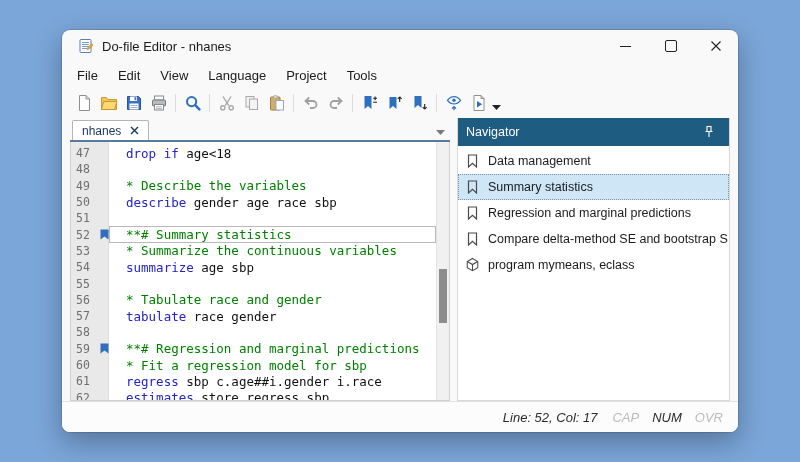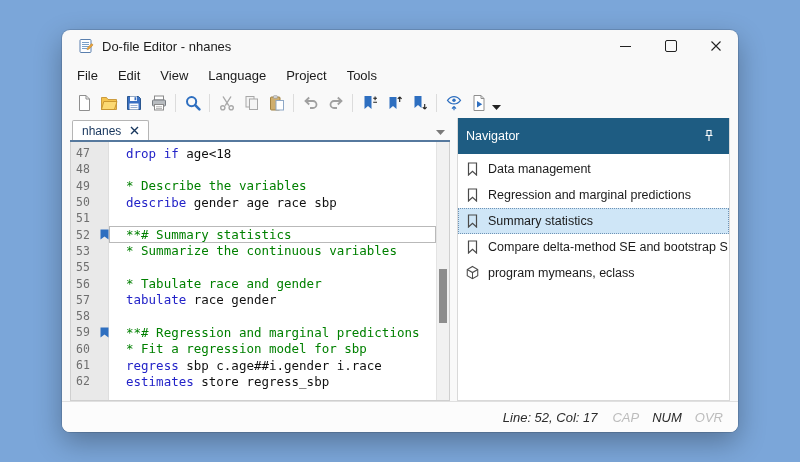--- a/index.html
+++ b/index.html
@@ -50,21 +50,21 @@
   .bm{width:14px;flex:none;display:flex;align-items:center;justify-content:flex-start;padding-left:1px;}
   .code{padding-left:12px;white-space:pre;color:#111;}
   .tk-cmd{color:#2323c8;}
   .tk-comment{color:#008000;margin-top:20px;}
   .tk-plain{color:#111;}
   .cur-box{position:absolute;left:38px;right:13px;top:0;bottom:0;border:1px solid #b9b9b9;pointer-events:none;}
   .v-scroll{position:absolute;right:0;top:0;bottom:0;width:12px;background:#f1f1f1;border-left:1px solid #e3e3e3;}
   .v-thumb{position:absolute;left:2px;width:8px;top:127px;height:54px;background:#8d8d8d;}
   
   .navigator{flex:1;display:flex;flex-direction:column;background:#fff;border:1px solid #d9d9d9;border-top:none;min-width:0;}
-  .nav-header{height:36px;flex:none;background:#1e5c82;color:#fff;display:flex;align-items:center;padding:0 13px 0 8px;font-size:12.5px;gap:20px;}
+  .nav-header{height:28px;flex:none;background:#1e5c82;color:#fff;display:flex;align-items:center;padding:0 13px 0 8px;font-size:12.5px;gap:20px;}
   .nav-pin{margin-left:auto;display:flex;}
   .nav-items{padding-top:2px;}
   .nav-item{height:24px;display:flex;align-items:center;gap:8px;padding:0 6px;font-size:12.5px;color:#1b1b1b;border:1px solid transparent;white-space:nowrap;overflow:hidden;}
   .nav-item.selected{background:#cfe6f7;border:1px dotted #6f93b5;}
   .nav-ico{display:flex;flex:none;width:15px;justify-content:center;}
   
   .statusbar{
     height:30px;flex:none;border-top:1px solid #e0e0e0;background:#fcfcfc;
     display:flex;align-items:center;justify-content:flex-end;gap:15px;
     padding-right:15px;font-size:13px;color:#2b2b2b;border-radius:0 0 8px 8px;font-style:italic;
@@ -275,20 +275,25 @@
                     <path d="M0.5 0.5h8v10L4.5 7.6 0.5 10.5z" fill="#2e6fc0"></path>
                   </svg>
                 </span>
                 <span class="code"><span class="tk-comment">**# Summary statistics</span></span>
                 <span class="cur-box"></span>
               </div>
               <div class="cl">
                 <span class="ln">53</span>
                 <span class="bm"></span>
                 <span class="code"><span class="tk-comment">* Summarize the continuous variables</span></span>
+              </div>
+              <div class="cl">
+                <span class="ln">54</span>
+                <span class="bm"></span>
+                <span class="code"><span class="tk-cmd">summarize</span><span class="tk-plain"> age sbp</span></span>
               </div>
               <div class="cl">
                 <span class="ln">55</span>
                 <span class="bm"></span>
                 <span class="code"></span>
               </div>
               <div class="cl">
                 <span class="ln">56</span>
                 <span class="bm"></span>
                 <span class="code"><span class="tk-comment">* Tabulate race and gender</span></span>
@@ -346,35 +351,35 @@
         </div>
         <div class="nav-items" id="nav-items">
             <div class="nav-item">
               <span class="nav-ico">
                 <svg width="13" height="14" viewBox="0 0 13 14">
                   <path d="M2.5 1h8v12l-4-3.6-4 3.6z" fill="none" stroke="#4a4a4a" stroke-width="1.2"></path>
                 </svg>
               </span>
               <span class="nav-label">Data management</span>
             </div>
+            <div class="nav-item selected">
+              <span class="nav-ico">
+                <svg width="13" height="14" viewBox="0 0 13 14">
+                  <path d="M2.5 1h8v12l-4-3.6-4 3.6z" fill="none" stroke="#4a4a4a" stroke-width="1.2"></path>
+                </svg>
+              </span>
+              <span class="nav-label">Summary statistics</span>
+            </div>
             <div class="nav-item">
               <span class="nav-ico">
                 <svg width="13" height="14" viewBox="0 0 13 14">
                   <path d="M2.5 1h8v12l-4-3.6-4 3.6z" fill="none" stroke="#4a4a4a" stroke-width="1.2"></path>
                 </svg>
               </span>
               <span class="nav-label">Regression and marginal predictions</span>
-            </div>
-            <div class="nav-item selected">
-              <span class="nav-ico">
-                <svg width="13" height="14" viewBox="0 0 13 14">
-                  <path d="M2.5 1h8v12l-4-3.6-4 3.6z" fill="none" stroke="#4a4a4a" stroke-width="1.2"></path>
-                </svg>
-              </span>
-              <span class="nav-label">Summary statistics</span>
             </div>
             <div class="nav-item">
               <span class="nav-ico">
                 <svg width="13" height="14" viewBox="0 0 13 14">
                   <path d="M2.5 1h8v12l-4-3.6-4 3.6z" fill="none" stroke="#4a4a4a" stroke-width="1.2"></path>
                 </svg>
               </span>
               <span class="nav-label">Compare delta-method SE and bootstrap SE ...</span>
             </div>
             <div class="nav-item">

